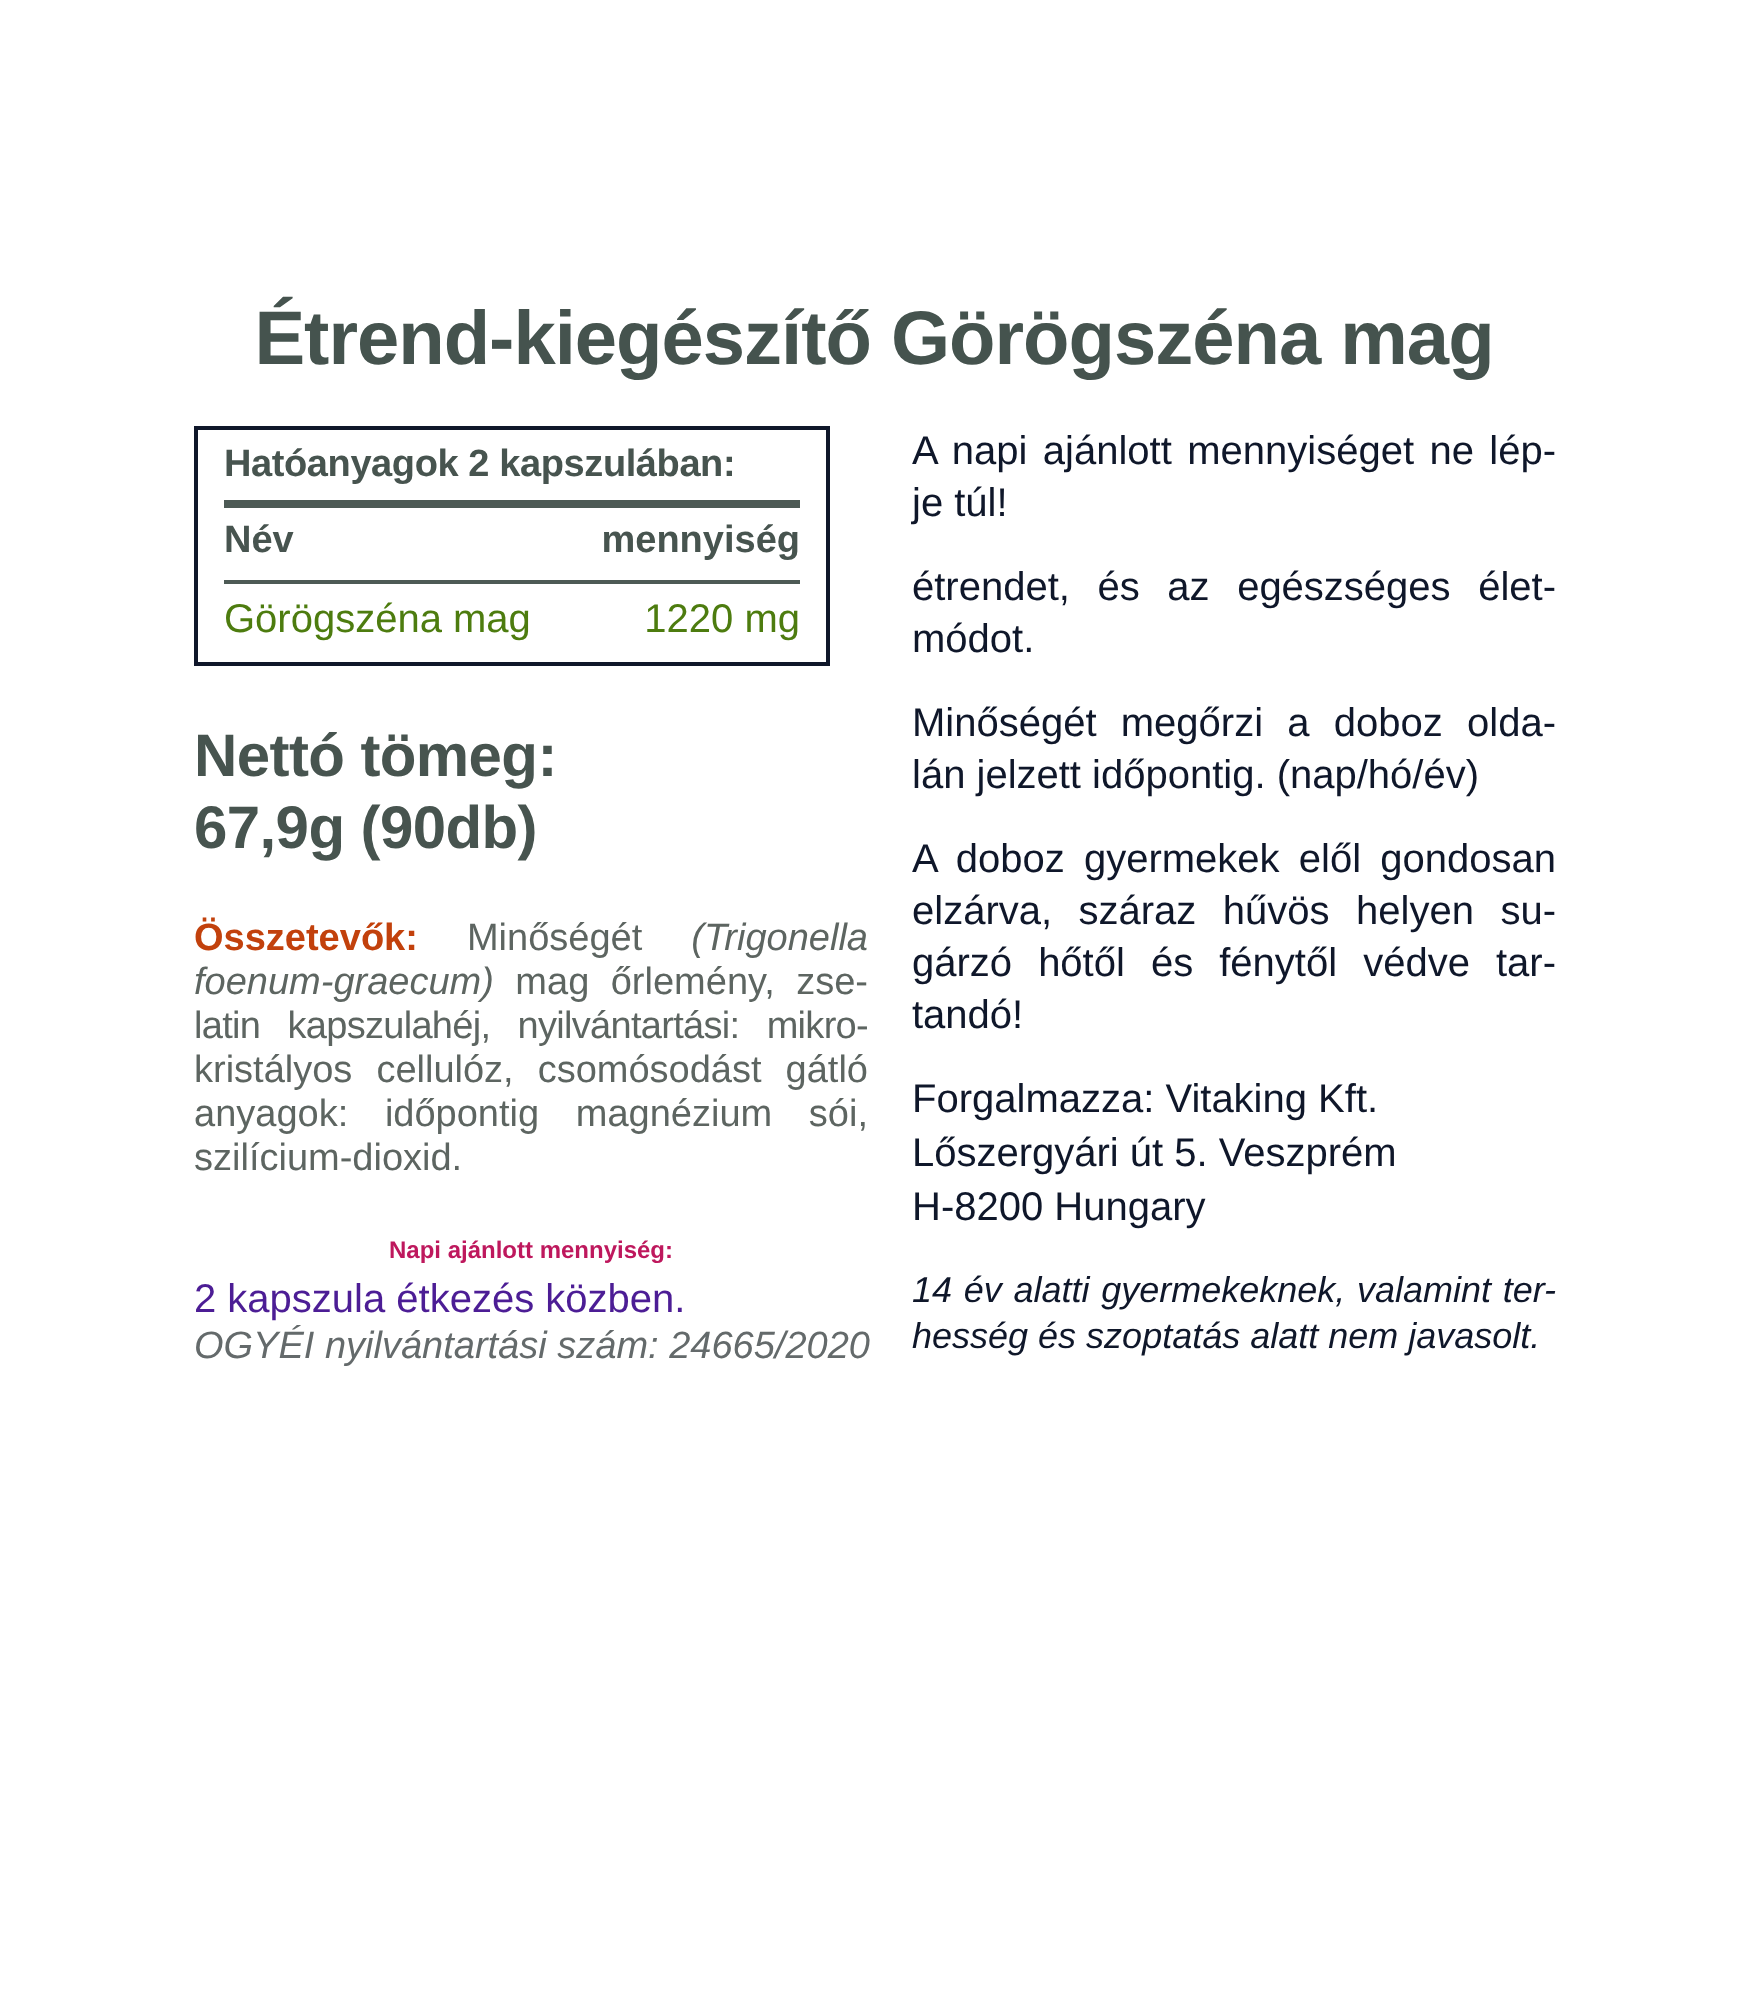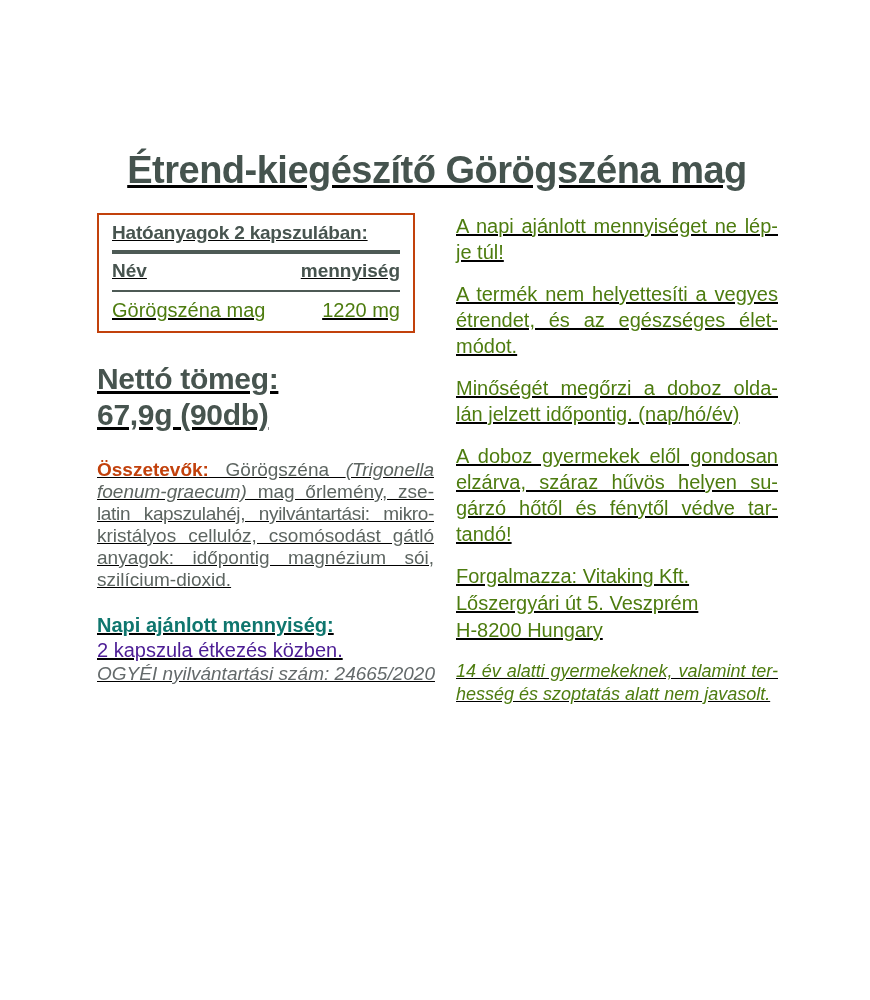--- a/index.html
+++ b/index.html
@@ -1,40 +1,40 @@
 <!DOCTYPE html>
 <html><head>
 <meta charset="utf-8">
 <style>
   * { margin: 0; padding: 0; box-sizing: border-box; }
   html, body { width: 870px; height: 1000px; background: #ffffff; overflow: hidden; }
   body { font-family: "Liberation Sans", "DejaVu Sans", sans-serif; }
 
-  .page { width: 870px; height: 1000px; padding: 148px 17px 0 97px; text-decoration: underline; }
+  .page { width: 870px; height: 1000px; padding: 148px 17px 0 97px; }
 
   .title {
     width: 680px;
     text-align: center;
     font-size: 38px;
     font-weight: bold;
     letter-spacing: -0.5px;
     line-height: 44px;
     color: #45534e;
     white-space: nowrap;
   }
 
   .columns { display: flex; margin-top: 21px; }
   .col-left  { width: 337px; }
   .col-gap   { width: 22px; }
   .col-right { width: 322px; }
 
   
   .ing-table {
     width: 318px;
-    border: 2px solid #c2410c;
+    border: 2px solid #0f172a;
     padding: 7px 13px 9px 13px;
     color: #47544f;
   }
   .ing-table .t-title { font-size: 19px; font-weight: bold; line-height: 22px; letter-spacing: -0.2px; }
   .t-rule  { background: #4d5a55; }
   .t-rule.thick { height: 4px; margin: 6px 0 6px 0; }
   .t-rule.thin  { height: 2px; margin: 8px 0 7px 0; }
   .t-row { display: flex; justify-content: space-between; align-items: center; }
   .t-row.head span { font-size: 19px; font-weight: bold; line-height: 22px; }
   .t-row.data span { font-size: 20px; font-weight: normal; line-height: 23px; color: #4d7c0f; }
@@ -57,32 +57,32 @@
   .jp .line {
     display: block;
     white-space: nowrap;
     text-align: justify;
     text-align-last: justify;
   }
   .jp .line.last { text-align: right; text-align-last: left; }
   .line.tight { letter-spacing: -0.35px; word-spacing: -2.5px; }
 
   .daily { margin-top: 22px; color: #535e5a; }
-  .daily .d-label { font-size: 20px; font-weight: bold; line-height: 25px; color: #0f766e; }
+  .daily .d-label { font-size: 12px; font-weight: bold; line-height: 25px; color: #be185d; text-align: center; }
   .daily .d-value { font-size: 20px; line-height: 25px; color: #4c1d95; }
 
   .registration {
     font-size: 19px;
     font-style: italic;
     color: #646a6b;
     white-space: nowrap;
   }
 
   
-  .col-right { font-size: 20px; line-height: 26px; color: #4d7c0f; }
+  .col-right { font-size: 20px; line-height: 26px; color: #0f172a; }
   .col-right p { margin-bottom: 16px; }
   .distributor .line { display: block; line-height: 27px; }
   .warning { margin-top: 14px; font-size: 18px; line-height: 23px; font-style: italic; }
 </style>
 </head>
 <body>
 
 <div class="page">
 
   <h1 class="title">Étrend-kiegészítő Görögszéna mag</h1>
@@ -104,21 +104,21 @@
           <span>1220 mg</span>
         </div>
       </div>
 
       <div class="net-weight">
         <div>Nettó tömeg:</div>
         <div>67,9g (90db)</div>
       </div>
 
       <div class="ingredients jp">
-        <span class="line"><span class="b">Összetevők:</span><span> Görögszéna </span><span class="i">(Trigonella</span></span>
+        <span class="line"><span class="b">Összetevők:</span><span> Minőségét </span><span class="i">(Trigonella</span></span>
         <span class="line"><span class="i">foenum-graecum)</span><span> mag őrlemény, zse-</span></span>
         <span class="line tight">latin kapszulahéj, nyilvántartási: mikro-</span>
         <span class="line">kristályos cellulóz, csomósodást gátló</span>
         <span class="line">anyagok: időpontig magnézium sói,</span>
         <span class="line last">szilícium-dioxid.</span>
       </div>
 
       <div class="daily">
         <div class="d-label">Napi ajánlott mennyiség:</div>
         <div class="d-value">2 kapszula étkezés közben.</div>
@@ -131,21 +131,20 @@
     <div class="col-gap"></div>
 
     <div class="col-right">
 
       <p class="jp">
         <span class="line">A napi ajánlott mennyiséget ne lép-</span>
         <span class="line last">je túl!</span>
       </p>
 
       <p class="jp">
-        <span class="line">A termék nem helyettesíti a vegyes</span>
         <span class="line">étrendet, és az egészséges élet-</span>
         <span class="line last">módot.</span>
       </p>
 
       <p class="jp">
         <span class="line">Minőségét megőrzi a doboz olda-</span>
         <span class="line last">lán jelzett időpontig. (nap/hó/év)</span>
       </p>
 
       <p class="jp">

